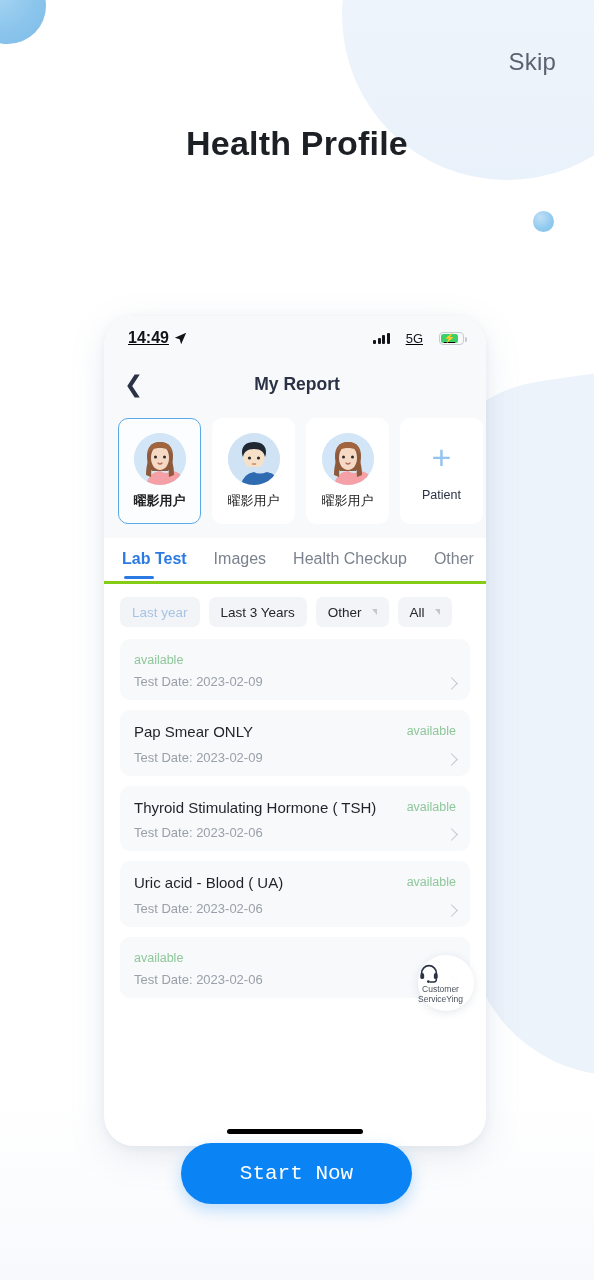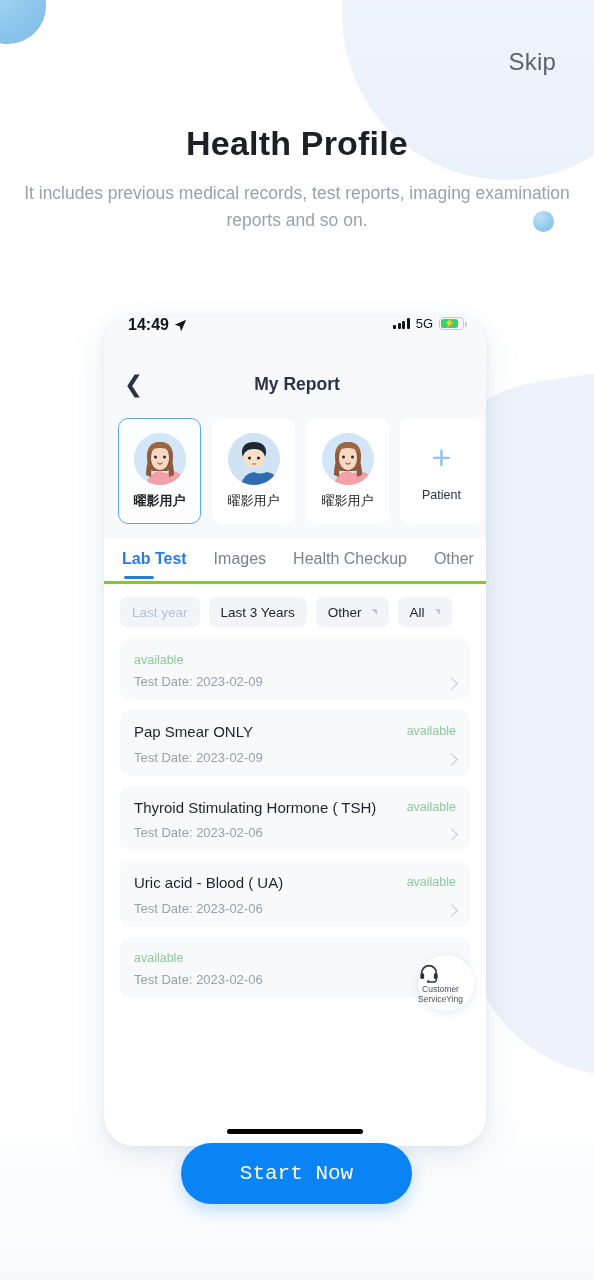--- a/index.html
+++ b/index.html
@@ -73,27 +73,28 @@
     width: 382px; height: 830px;
     background: #ffffff;
     border-radius: 30px;
     box-shadow: 0 10px 34px rgba(120,140,170,.17), 0 2px 8px rgba(120,140,170,.10);
     overflow: hidden;
     z-index: 4;
   }
 
   
   .statusbar {
-    height: 44px; display: flex; align-items: flex-start;
+    height: 44px; display: flex; align-items: center;
     justify-content: space-between;
     padding: 0 22px 0 24px;
     background: #f7f9fb;
+    text-decoration: underline;
   }
   .sb-time { font-size: 16px; font-weight: bold; color: #111418; display:flex; align-items:center; gap:5px; }
-  .sb-right { display: flex; align-items: center; gap: 6px; }
+  .sb-right { display: flex; align-items: center; gap: 16px; }
   .bars { display: flex; align-items: flex-end; gap: 1.5px; height: 11px; }
   .bars i { display:block; width: 3px; background: #111418; border-radius: 1px; }
   .bars i:nth-child(1){height:4px}.bars i:nth-child(2){height:6px}
   .bars i:nth-child(3){height:8.5px}.bars i:nth-child(4){height:11px}
   .sb-net { font-size: 13px; font-weight: 500; color: #111418; }
   .batt { position: relative; width: 25px; height: 13px; border: 1.4px solid #c6cbd2;
           border-radius: 4px; display:flex; align-items:center; }
   .batt::after { content:""; position:absolute; right:-4px; top:4px; width:2px; height:5px;
           background:#c6cbd2; border-radius:0 1.5px 1.5px 0; }
   .batt-fill { width: 17px; height: 9px; margin-left: 1px; background:#3ad06a; border-radius: 2.5px;
@@ -209,21 +210,20 @@
 
 <div class="page">
 
   <div class="deco-topleft"></div>
   <div class="deco-topright"></div>
   <div class="deco-rightpanel"></div>
   <div class="deco-dot"></div>
 
   <div class="skip">Skip</div>
   <div class="title">Health Profile</div>
-  <div class="subtitle">It includes previous medical records, test reports, imaging examination reports and so on.</div>
 
   <div class="phone">
 
     <div class="statusbar">
       <div class="sb-time">
         <span>14:49</span>
         <svg width="13" height="13" viewBox="0 0 16 16">
           <path d="M15 1 L1 7.2 L7 8.9 L8.8 15 Z" fill="#111418"></path>
         </svg>
       </div>

